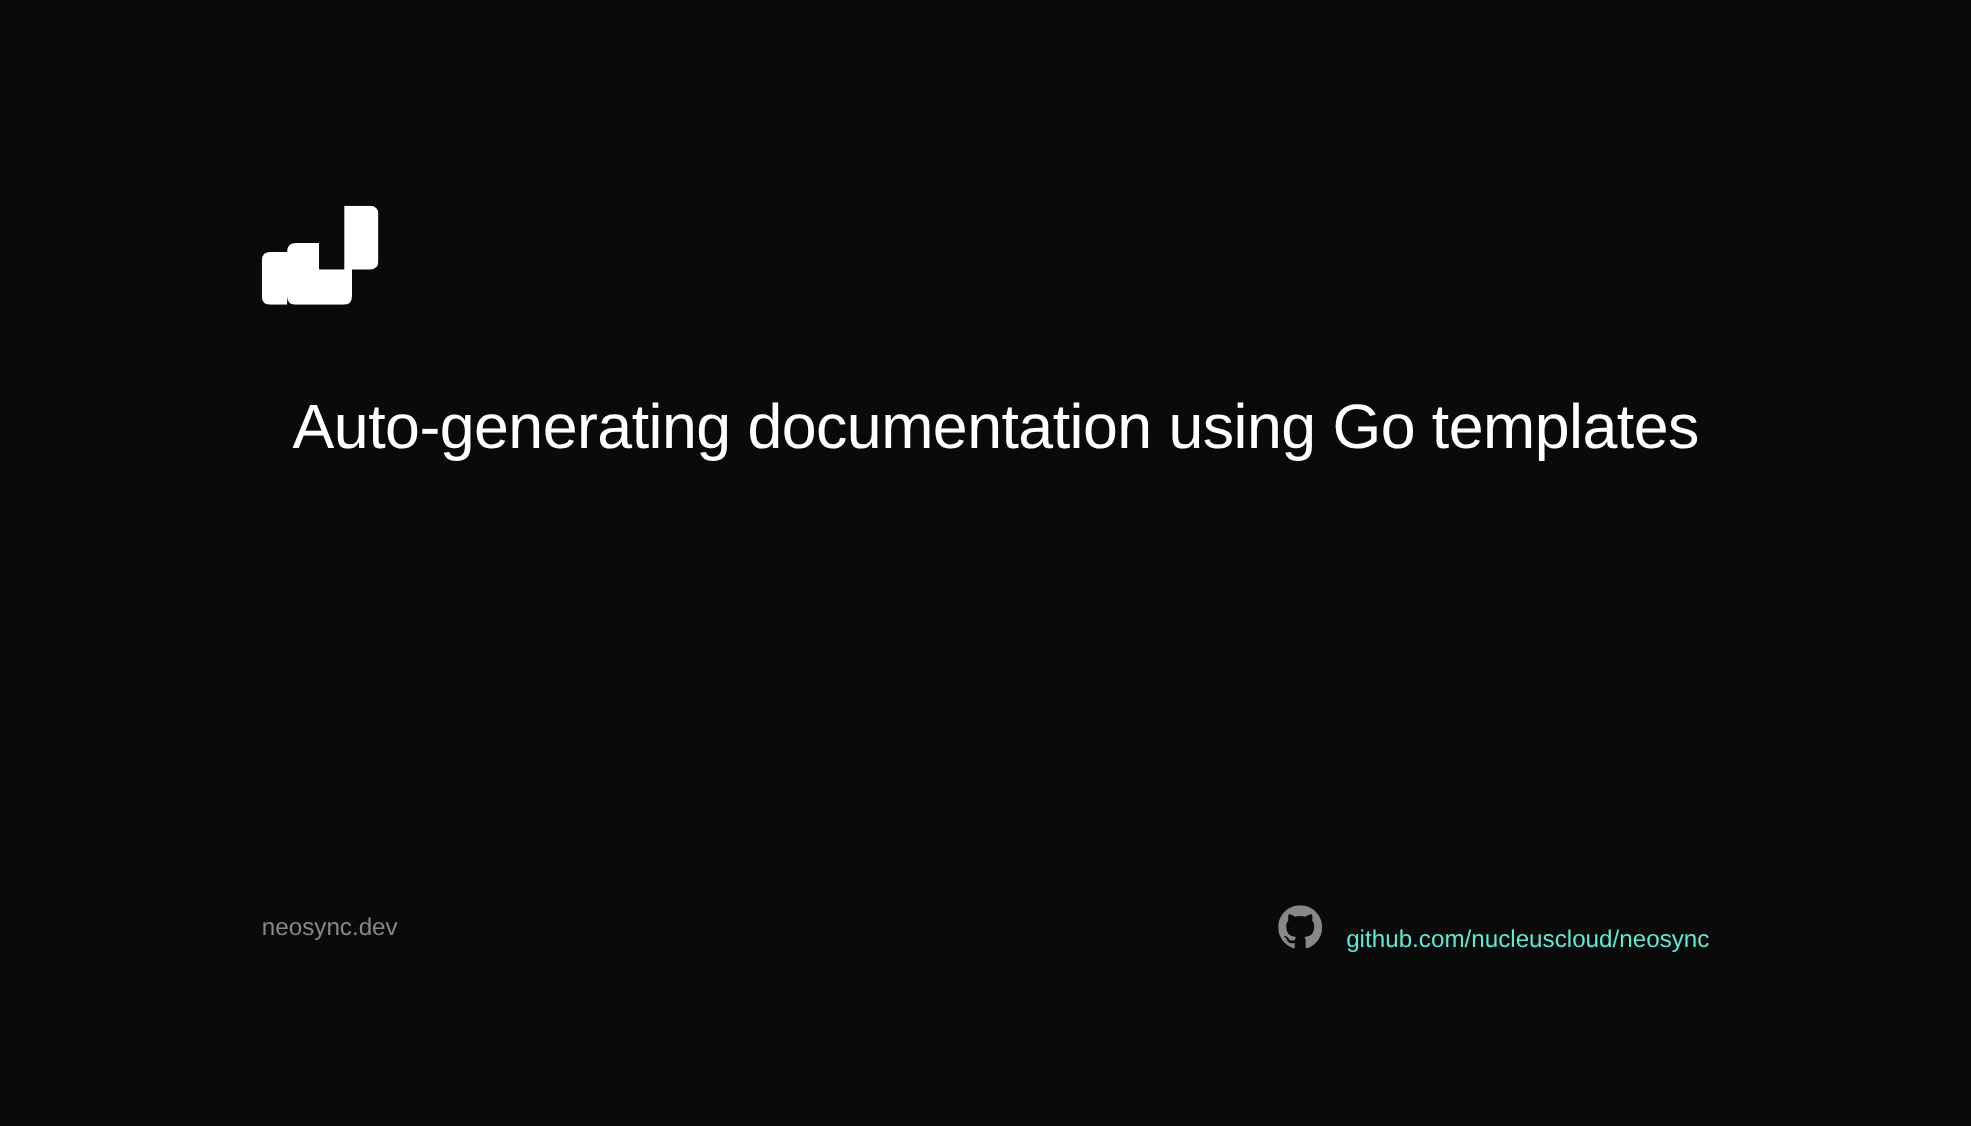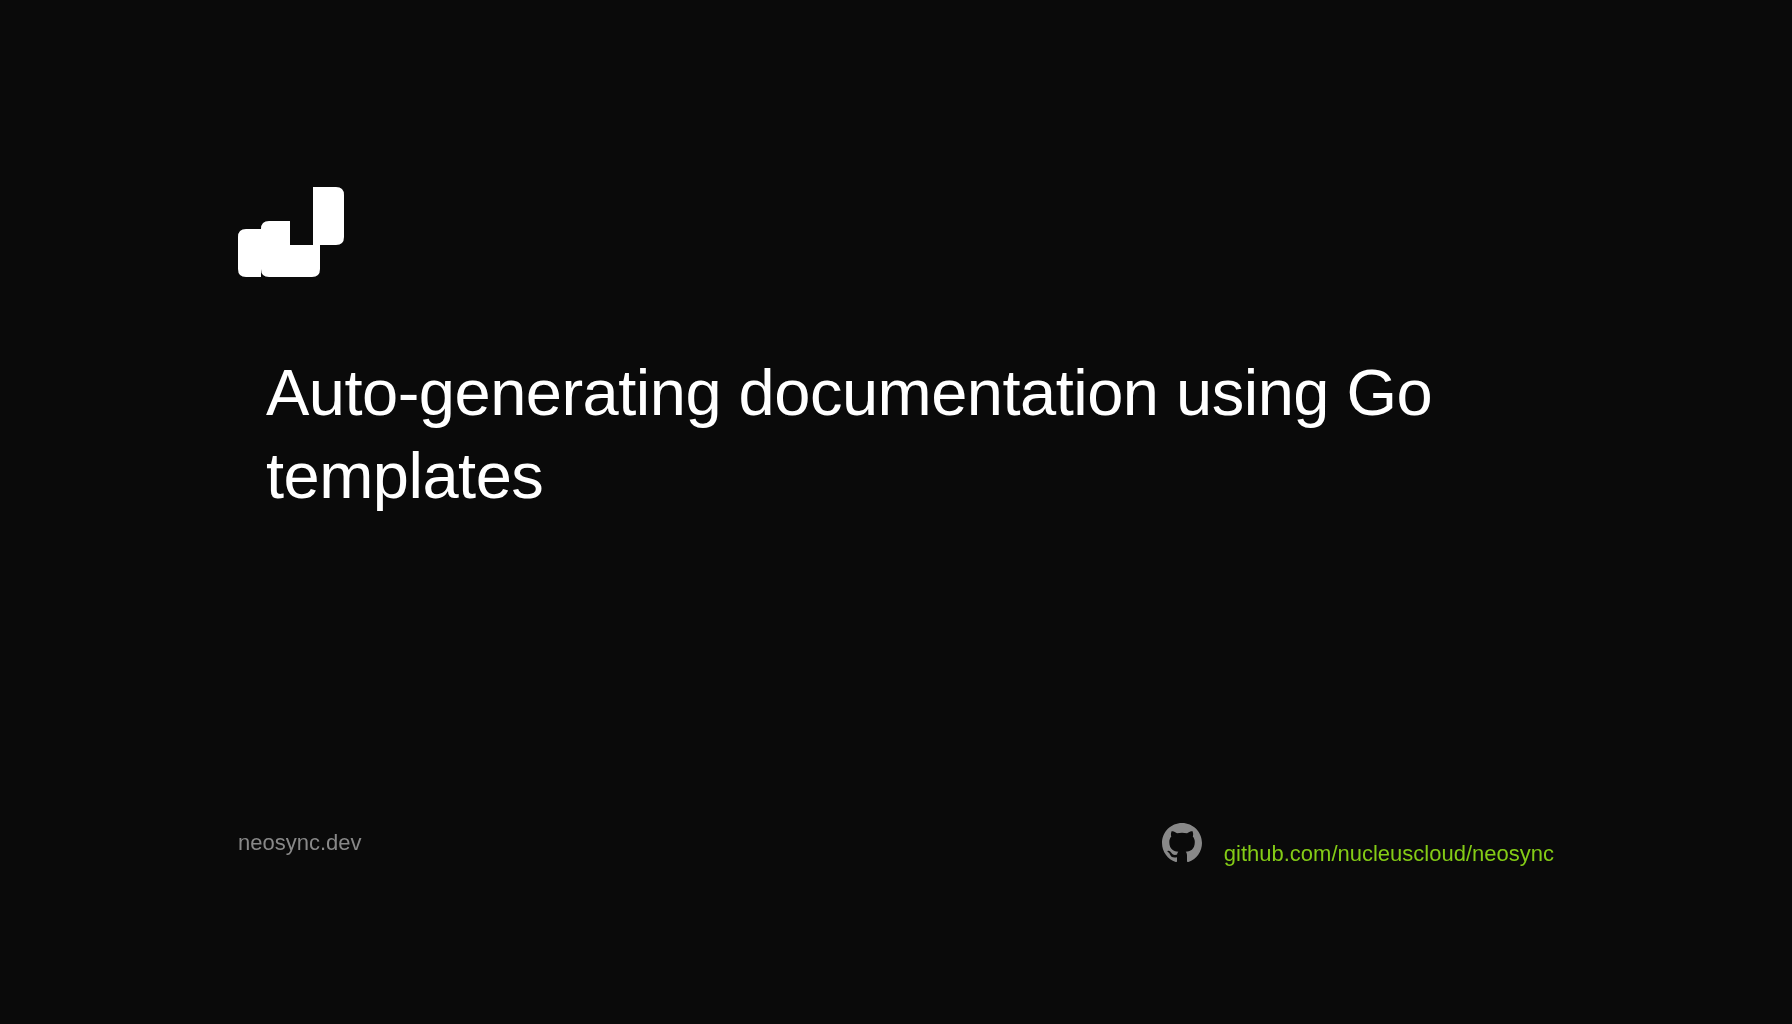--- a/index.html
+++ b/index.html
@@ -32,21 +32,21 @@
       left: 70px;
       width: 106px;
       height: 90px;
     }
     
     .title {
       position: absolute;
       top: 255px;
       left: 98px;
       color: #ffffff;
-      font-size: 65px;
+      font-size: 57px;
       font-weight: 400;
       line-height: 1.27;
       letter-spacing: -0.5px;
     }
     
     .footer {
       position: absolute;
       bottom: 60px;
       left: 70px;
       right: 70px;
@@ -68,21 +68,21 @@
       gap: 22px;
     }
     
     .github-icon {
       width: 40px;
       height: 40px;
       fill: #888888;
     }
     
     .github-text {
-      color: #84cc16;
+      color: #5eead4;
       font-size: 22px;
       font-weight: 400;
       margin-top: 23px;
     }
   </style>
 </head>
 <body>
 
 <div class="slide">
 

